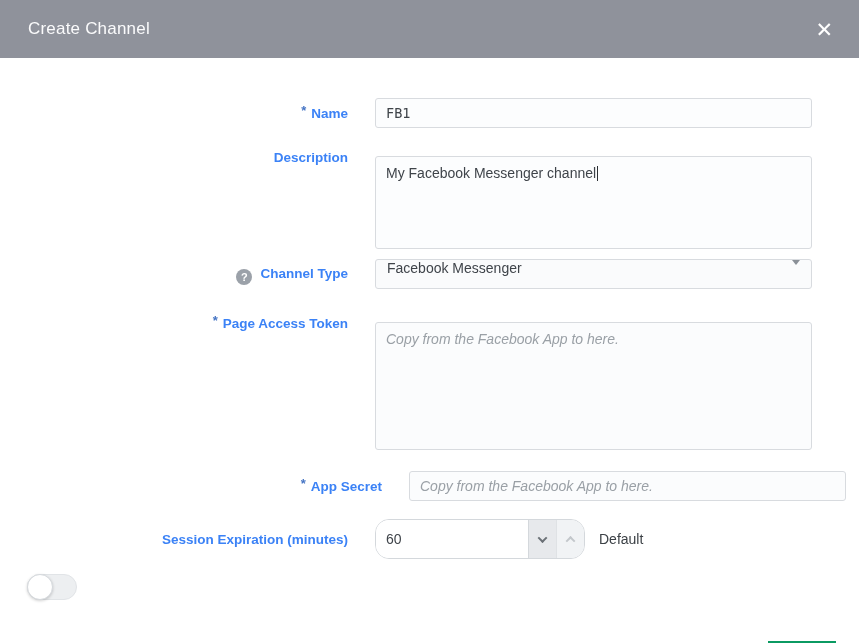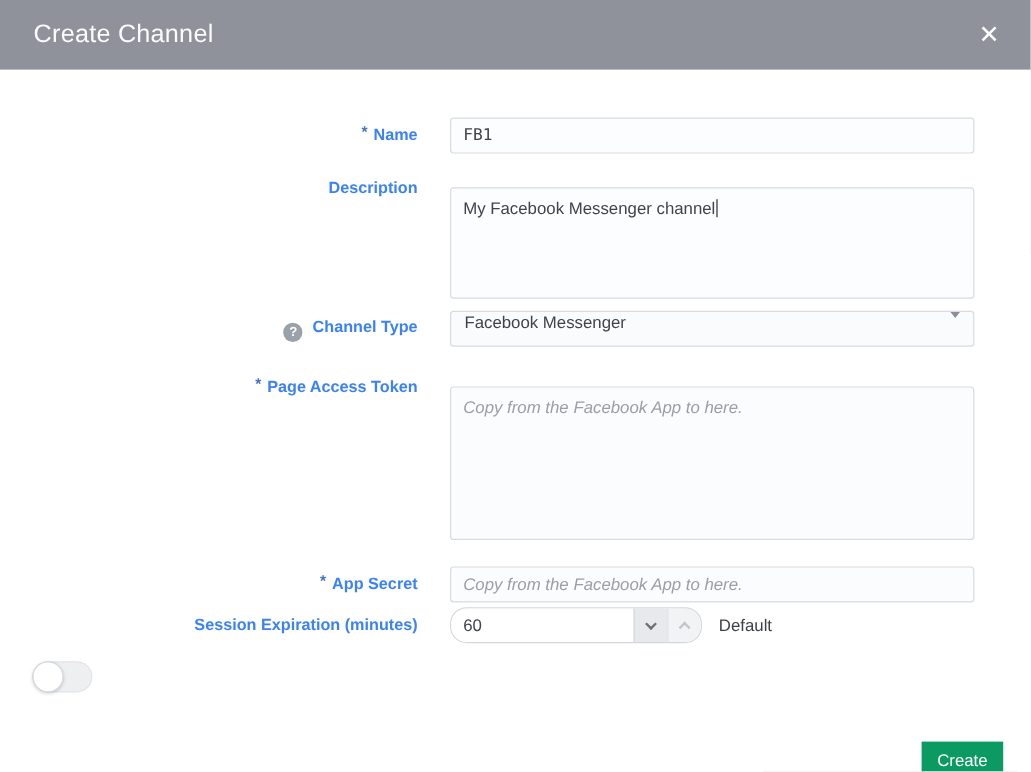--- a/index.html
+++ b/index.html
@@ -17,21 +17,21 @@
   
   .header {
     height: 58px;
     background: #8f929b;
     display: flex;
     align-items: center;
     padding: 0 24px 0 28px;
   }
   .header .title {
     color: #fbfbfc;
-    font-size: 21px;
+    font-size: 17px;
     font-weight: 400;
     letter-spacing: 0.2px;
   }
   .header .close {
     margin-left: auto;
     color: #ffffff;
     font-size: 21px;
     font-weight: 300;
     line-height: 1;
     cursor: pointer;
@@ -121,21 +121,21 @@
     border-left: 4.5px solid transparent;
     border-right: 4.5px solid transparent;
     border-top: 5.5px solid #8a9097;
   }
 
   ::placeholder { color: #9aa0a6; font-style: italic; opacity: 1; }
 
   
   .spin-group {
     width: 210px;
-    height: 30px;
+    height: 40px;
     border: 1px solid #d4d8dc;
     border-radius: 14px;
     display: flex;
     overflow: hidden;
     background: #ffffff;
   }
   .spin-group input {
     flex: 1;
     border: none;
     outline: none;
@@ -201,21 +201,21 @@
     color: #ffffff;
     font-family: "Liberation Sans", sans-serif;
     font-size: 14px;
     cursor: pointer;
   }
 
   
   .mb12 { margin-bottom: 12px; }
   .mb10 { margin-bottom: 10px; }
   .mb17 { margin-bottom: 17px; }
-  .mb13 { margin-bottom: 4px; }
+  .mb13 { margin-bottom: 18px; padding-left: 34px; }
   .mb15 { margin-bottom: 15px; }
 </style>
 </head>
 <body>
 
 <div class="dialog">
 
   <div class="header">
     <span class="title">Create Channel</span>
     <span class="close">✕</span>

